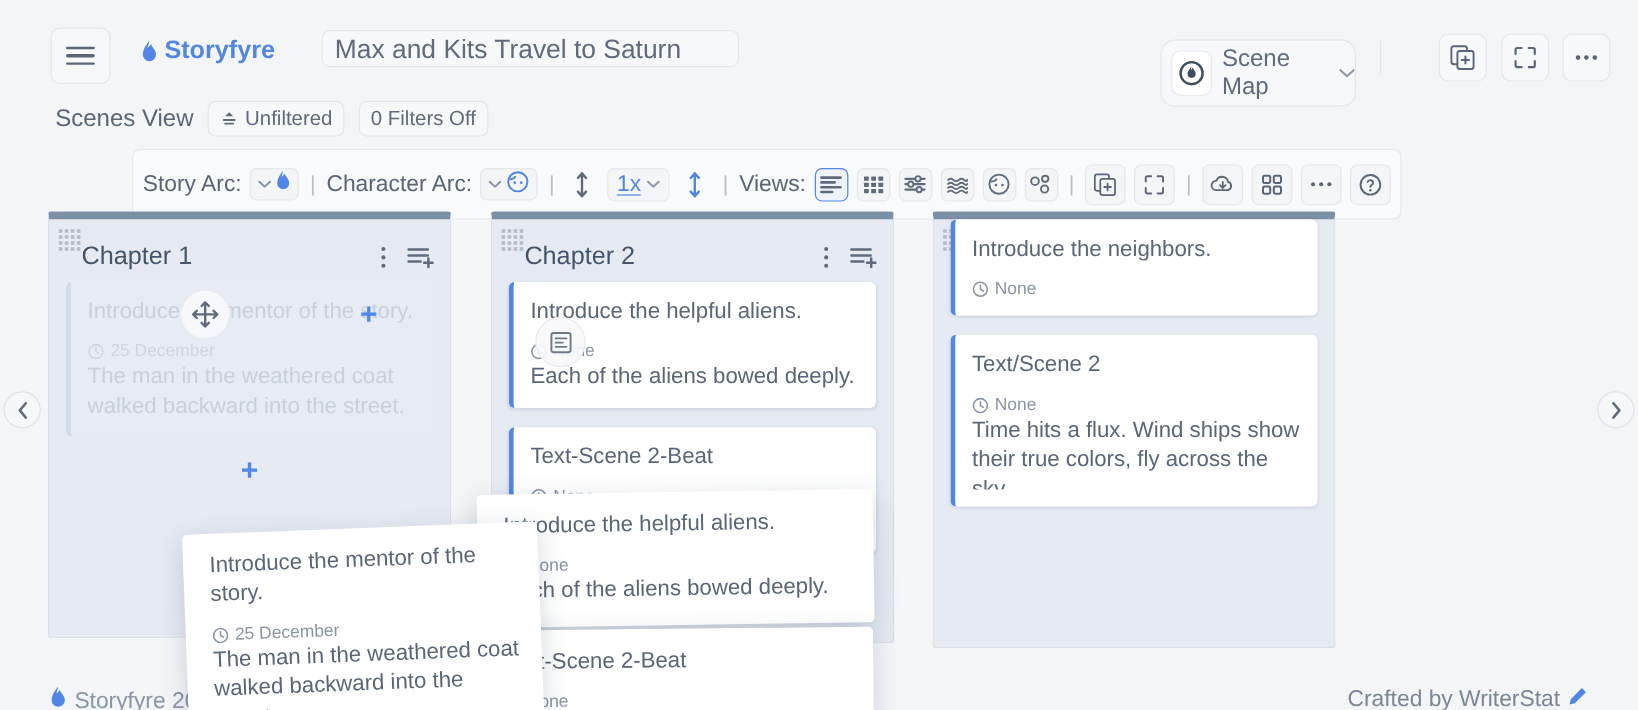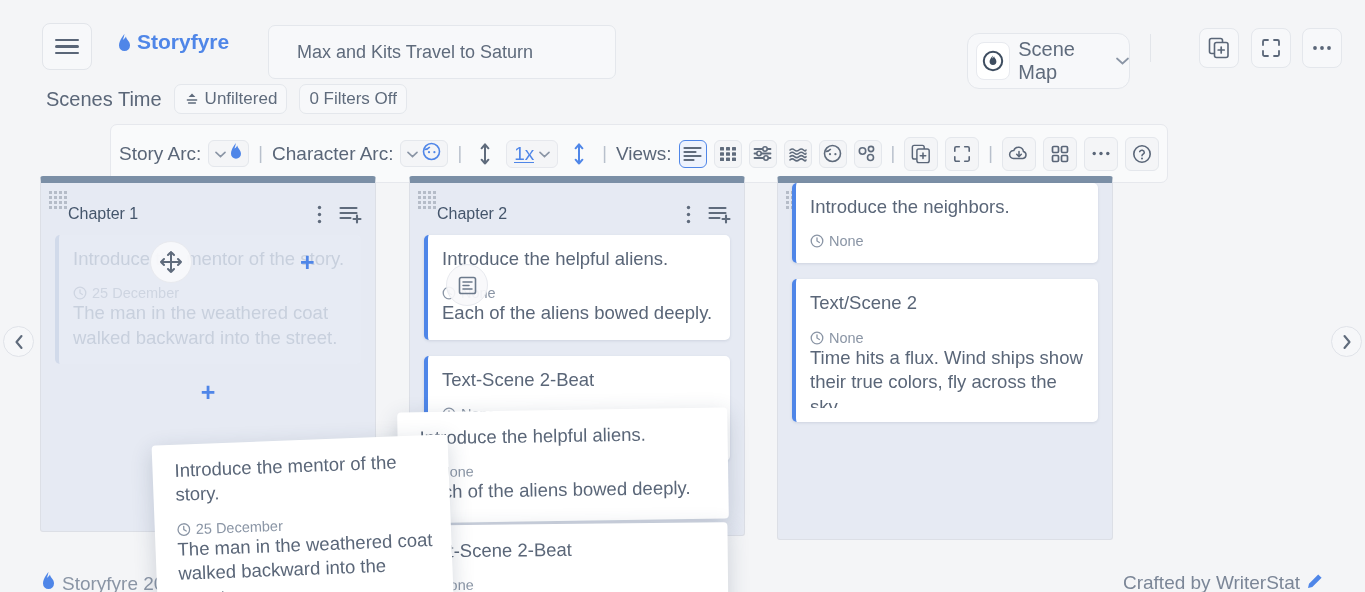--- a/index.html
+++ b/index.html
@@ -35,25 +35,25 @@
     font-size: 21px; font-weight: bold; color: #4f86e8;
     cursor: pointer;
     text-align: right;
   }
   .flame {
     display: inline-block; width: 13px; height: 19px;
     position: relative; top: 1px;
   }
   .title-field {
     position: absolute; left: 268px; top: 25px;
-    width: 348px; height: 54px;
+    width: 348px; height: 31px;
     border: 1px solid #e4e7ec; border-radius: 7px;
     background: #f7f8fa;
-    font-size: 18px; color: #5f6b7c;
-    padding: 0 28px;
+    font-size: 22px; color: #5f6b7c;
+    padding: 0 10px;
     font-family: "Liberation Sans", sans-serif;
     outline: none;
   }
 
   .viewpicker {
     position: absolute; left: 967px; top: 21px;
     width: 163px; height: 56px;
     border: 1px solid #e4e7ec; border-radius: 12px;
     background: #f7f8fa;
     display: flex; align-items: center;
@@ -157,21 +157,21 @@
   }
   .col-grip i {
     position: absolute; width: 2.5px; height: 2.5px; background: #b5bcc8;
   }
   .col-head {
     height: 52px;
     display: flex; align-items: center;
     padding: 10px 12px 0 24px;
   }
   .col-title {
-    font-size: 16px; color: #44556b; font-weight: normal;
+    font-size: 21px; color: #44556b; font-weight: normal;
     flex: 1; padding-left: 3px;
   }
   .col-act {
     width: 24px; height: 24px;
     display: flex; align-items: center; justify-content: center;
     cursor: pointer;
   }
   .col-body { padding: 0 14px 18px 14px; }
 
   .card {
@@ -315,21 +315,21 @@
   <div class="sqbtn" style="left:1302px; top:28px;">
     <svg width="22" height="8" viewBox="0 0 22 8">
         <circle cx="4" cy="4" r="1.9" fill="#5a6678"></circle>
         <circle cx="11" cy="4" r="1.9" fill="#5a6678"></circle>
         <circle cx="18" cy="4" r="1.9" fill="#5a6678"></circle>
       </svg>
   </div>
 </div>
 
 <div class="sub-row">
-  <span class="sv-label">Scenes Time</span>
+  <span class="sv-label">Scenes View</span>
   <span class="pill">
     <svg width="16" height="16" viewBox="0 0 16 16">
         <path d="M8 2.5l3.4 3.4H4.6L8 2.5z" fill="#5f6b7c"></path>
         <path d="M3.4 9h9.2M4.6 12h6.8" stroke="#5f6b7c" stroke-width="1.5" stroke-linecap="round"></path>
       </svg>
     <span>Unfiltered</span>
   </span>
   <span class="pill">
     <span>0 Filters Off</span>
   </span>

